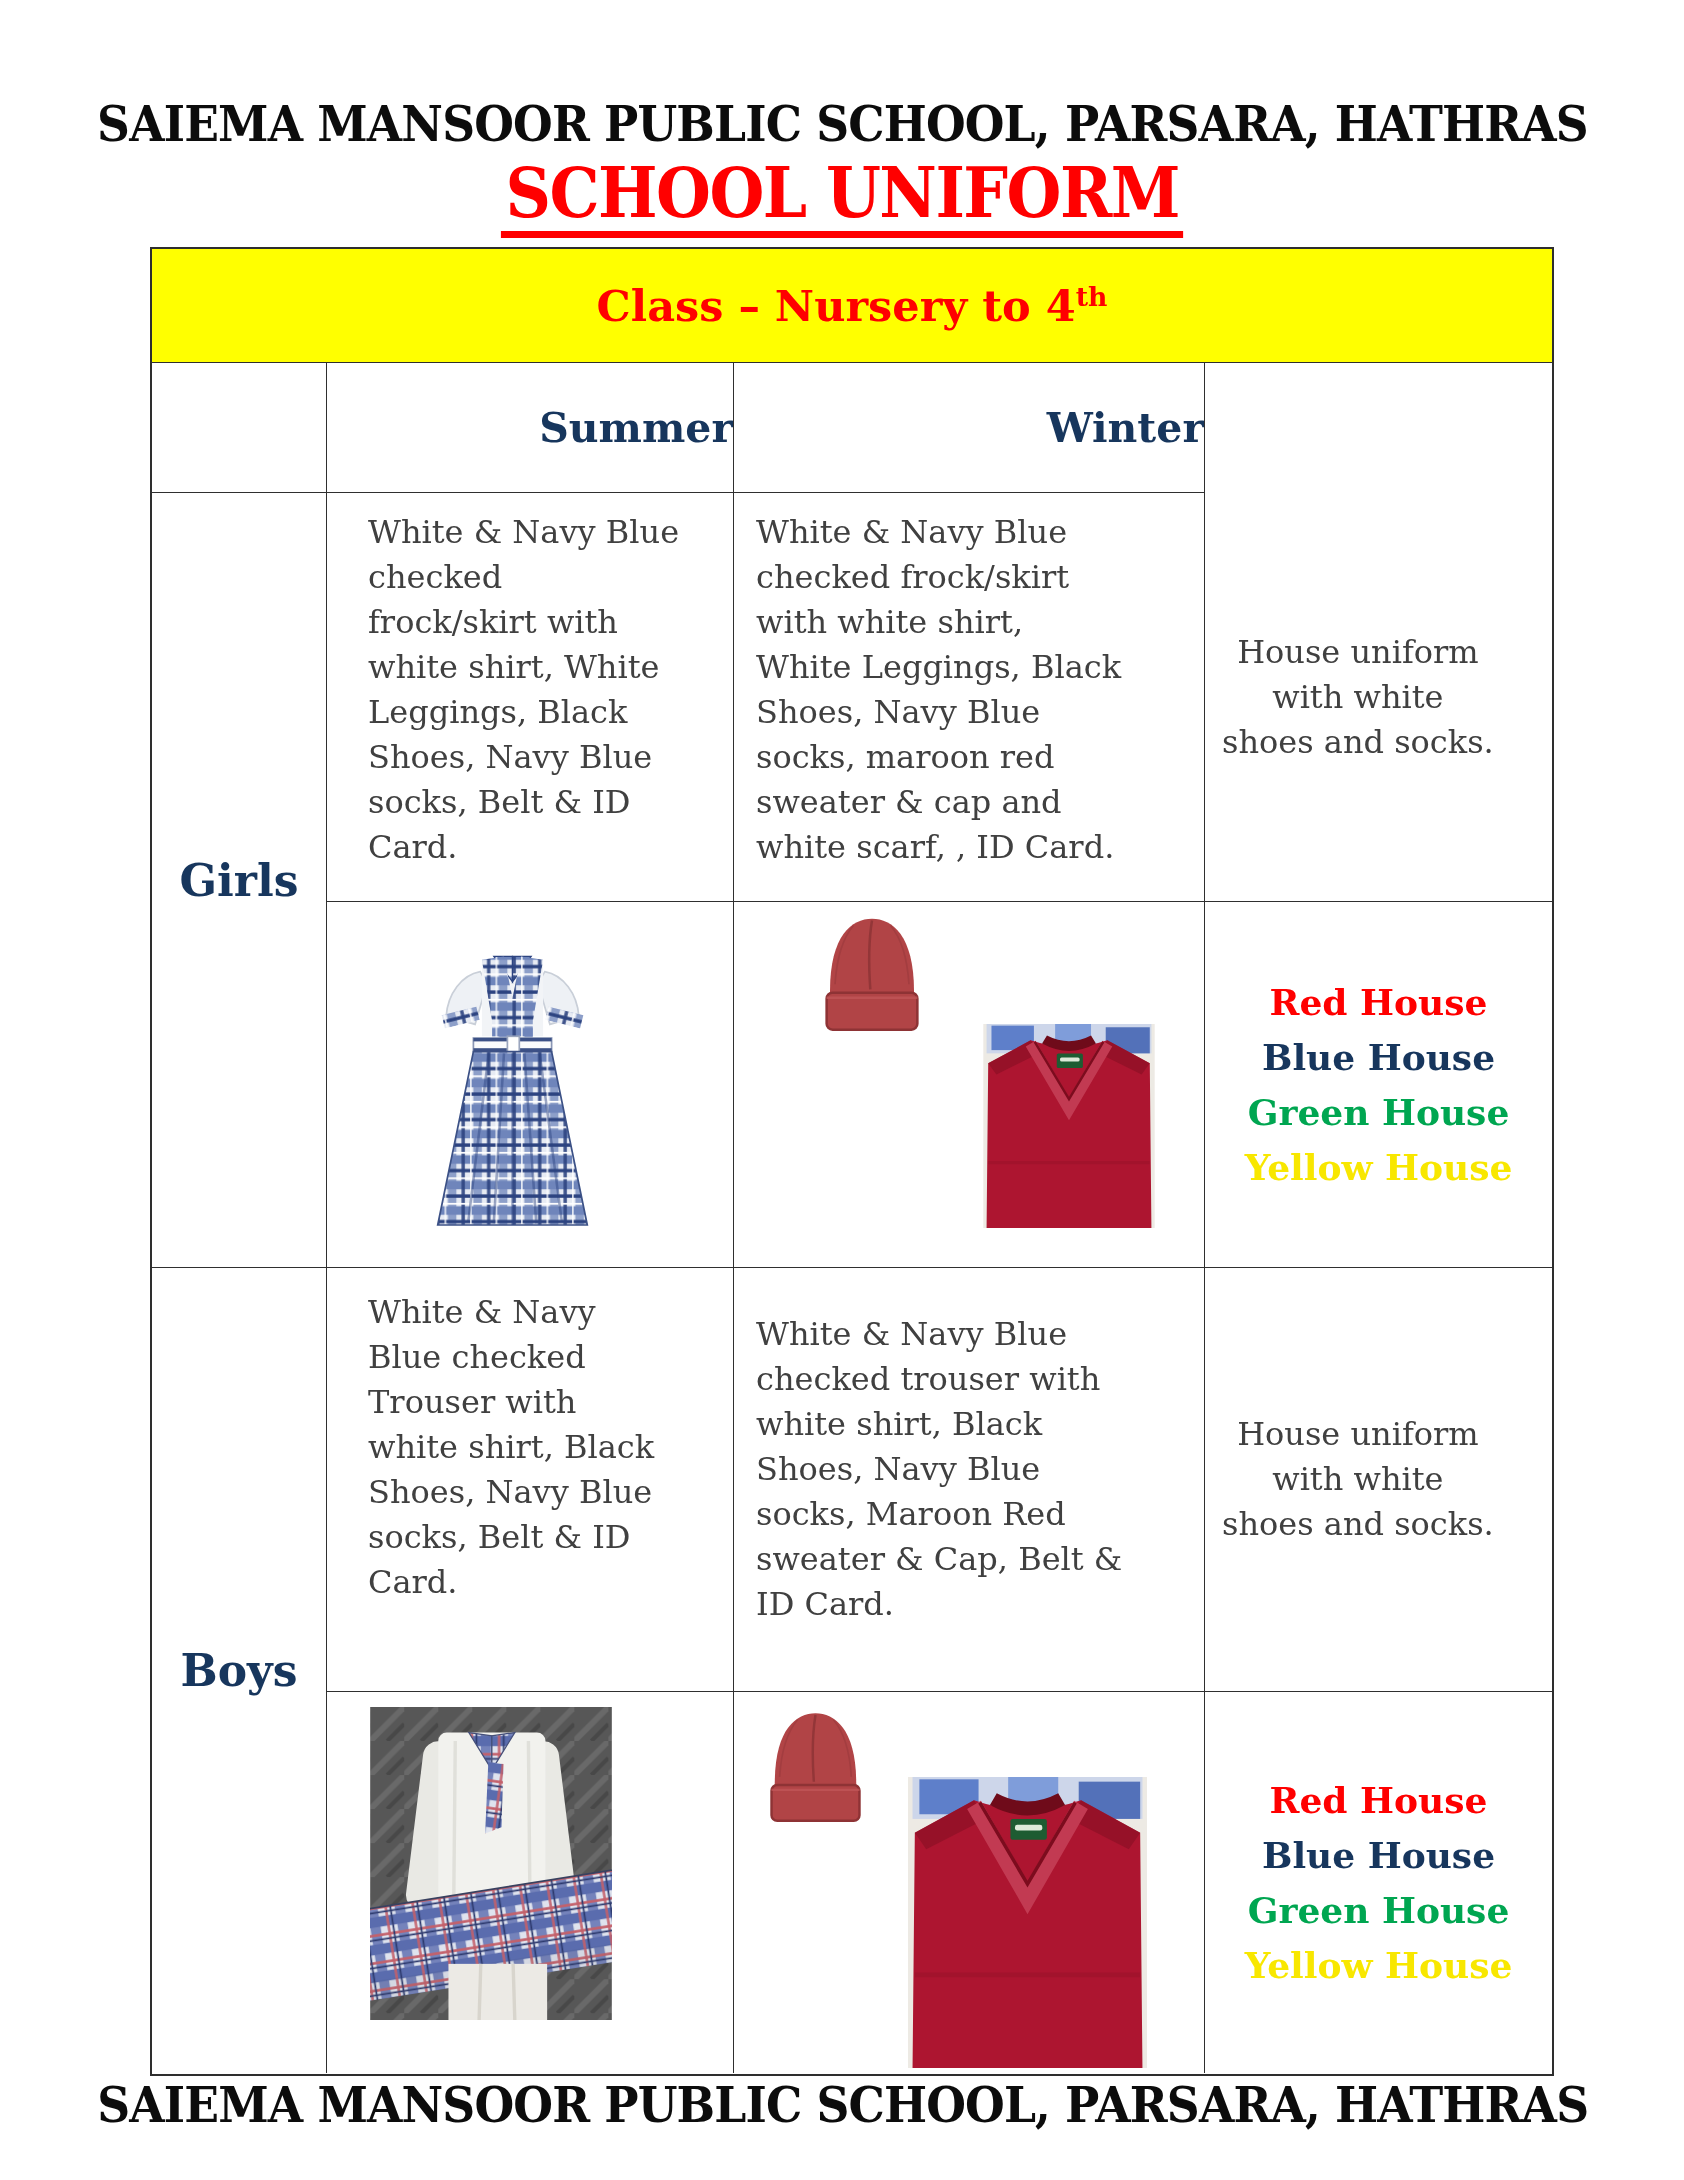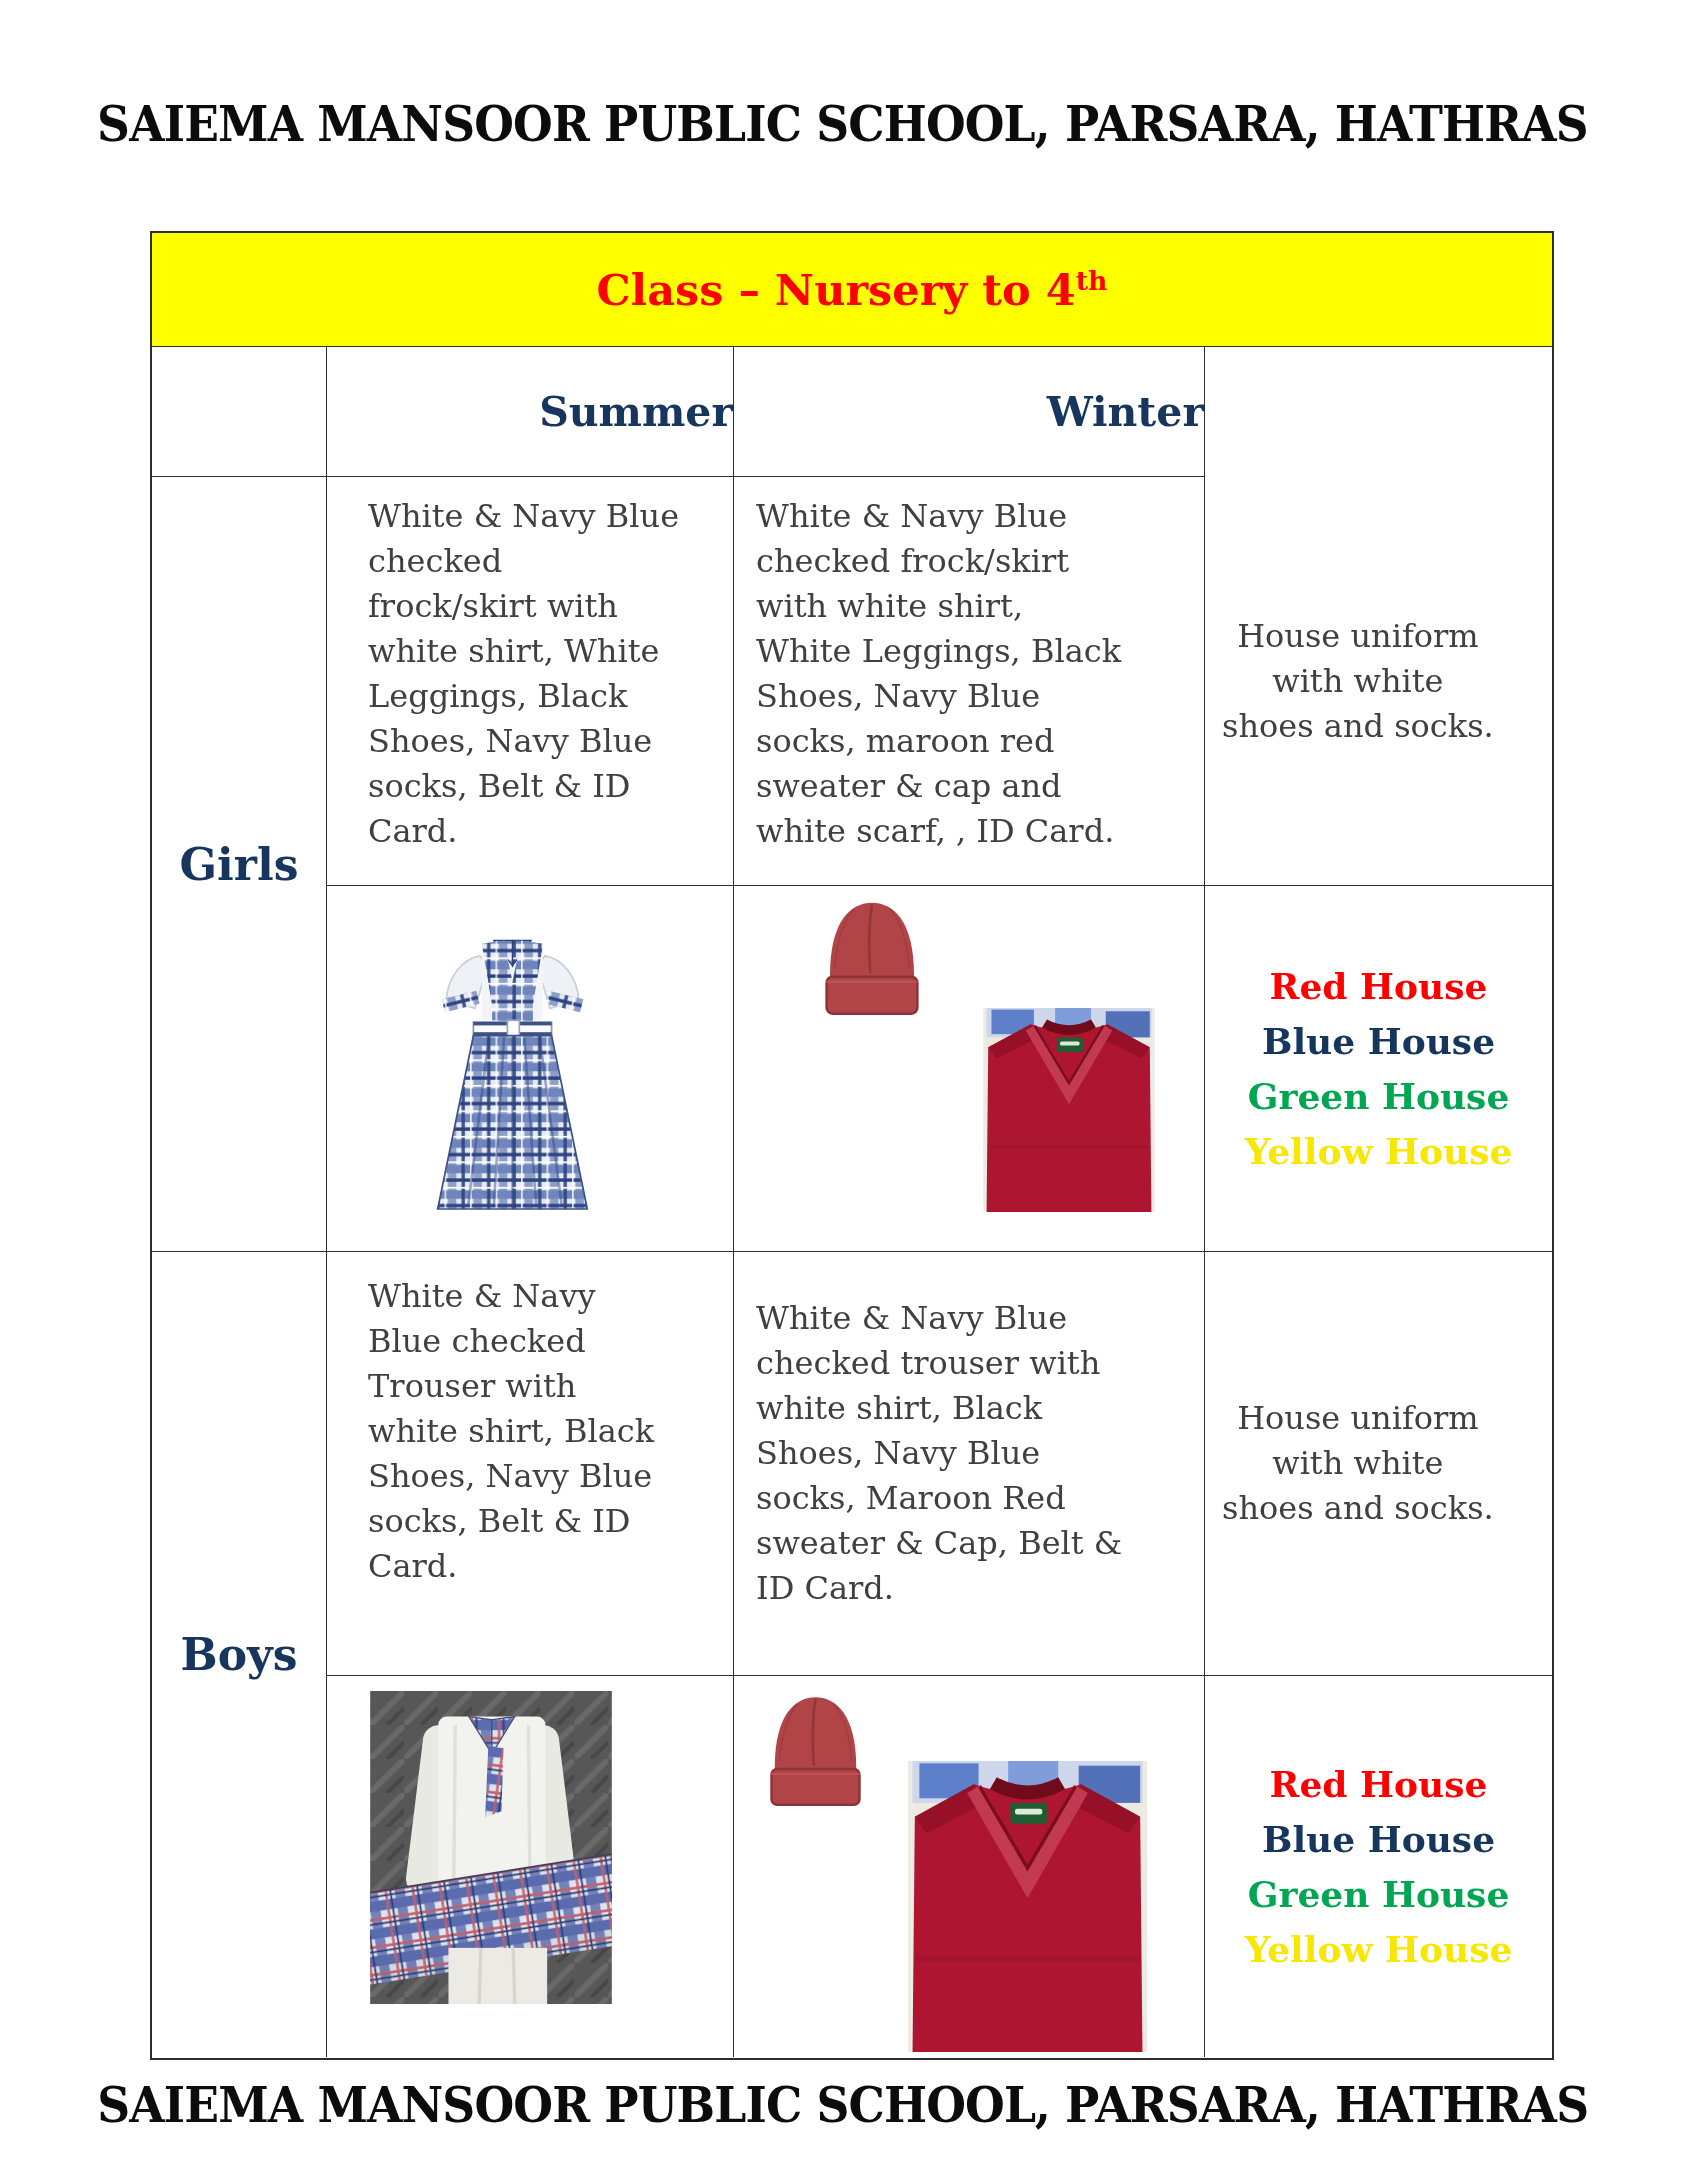--- a/index.html
+++ b/index.html
@@ -17,21 +17,21 @@
     display:inline-block; font-weight:bold; font-size:70px; color:#ff0000;
     letter-spacing:-1.7px; transform:scaleX(0.90); transform-origin:center;
     border-bottom:7.7px solid #ff0000; padding:0 5.1px 3.4px 5.1px; line-height:1.0; white-space:nowrap;
   }
   .footer-name{
     display:inline-block; font-weight:bold; font-size:48px; color:#0c0c0c;
     letter-spacing:-0.9px; transform:scaleX(0.95); transform-origin:center; white-space:nowrap;
   }
   
   .uniform-table{
-    position:absolute; left:150px; top:231px; width:1400px; height:1825px;
+    position:absolute; left:150px; top:247px; width:1400px; height:1825px;
     display:grid;
     grid-template-columns:175px 407px 471px 347px;
     grid-template-rows:114px 130px 409px 366px 424px 381px;
     border:2.6px solid #2e2e2e; background:#ffffff;
   }
   .c{border-right:1.7px solid #2f2f2f; border-bottom:1.7px solid #2f2f2f; box-sizing:border-box; position:relative; overflow:hidden;}
   .last-col{border-right:none;}
   .last-row{border-bottom:none;}
   .banner{
     grid-column:1/5; grid-row:1;
@@ -60,20 +60,23 @@
   .img-cell{position:relative;}
   .abs{position:absolute;}
 </style>
 </head>
 <body>
 
 <div class="page">
 
   <div class="title-wrap" style="top:95px;">
     <span class="school-name">SAIEMA MANSOOR PUBLIC SCHOOL, PARSARA, HATHRAS</span>
+  </div>
+  <div class="title-wrap" style="top:158px;">
+    <span class="doc-title">SCHOOL UNIFORM</span>
   </div>
 
   <div class="uniform-table">
 
     <div class="c banner last-col">
       <span class="banner-text"><span>Class – Nursery to 4</span><sup>th</sup></span>
     </div>
 
     <div class="c head-cell" style="grid-column:1;grid-row:2;"></div>
     <div class="c head-cell" style="grid-column:2;grid-row:2;">

